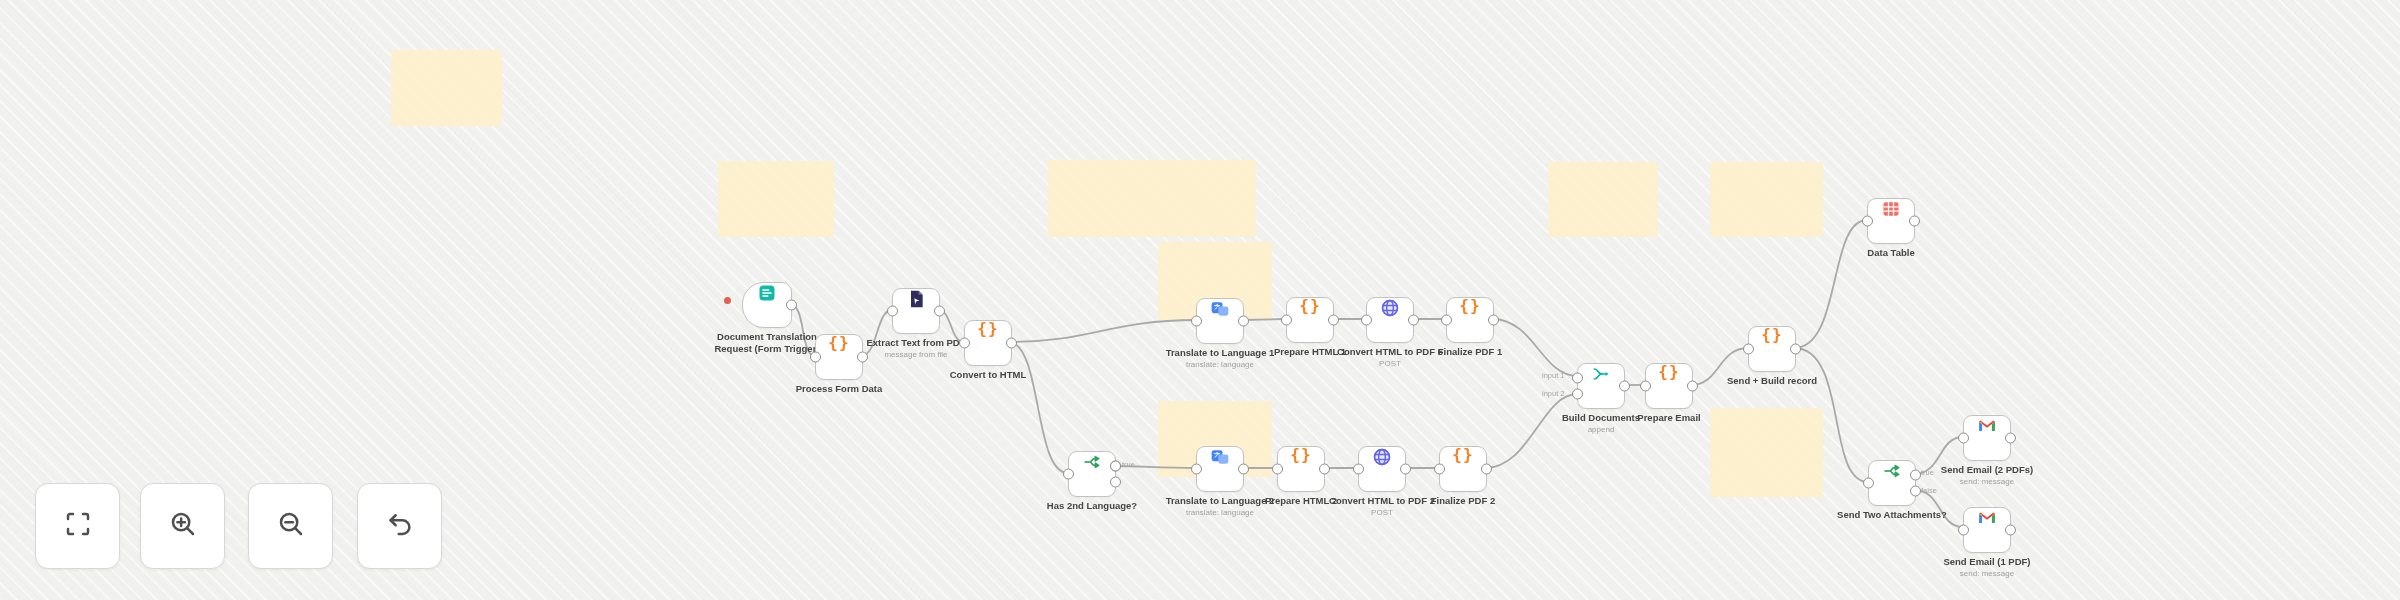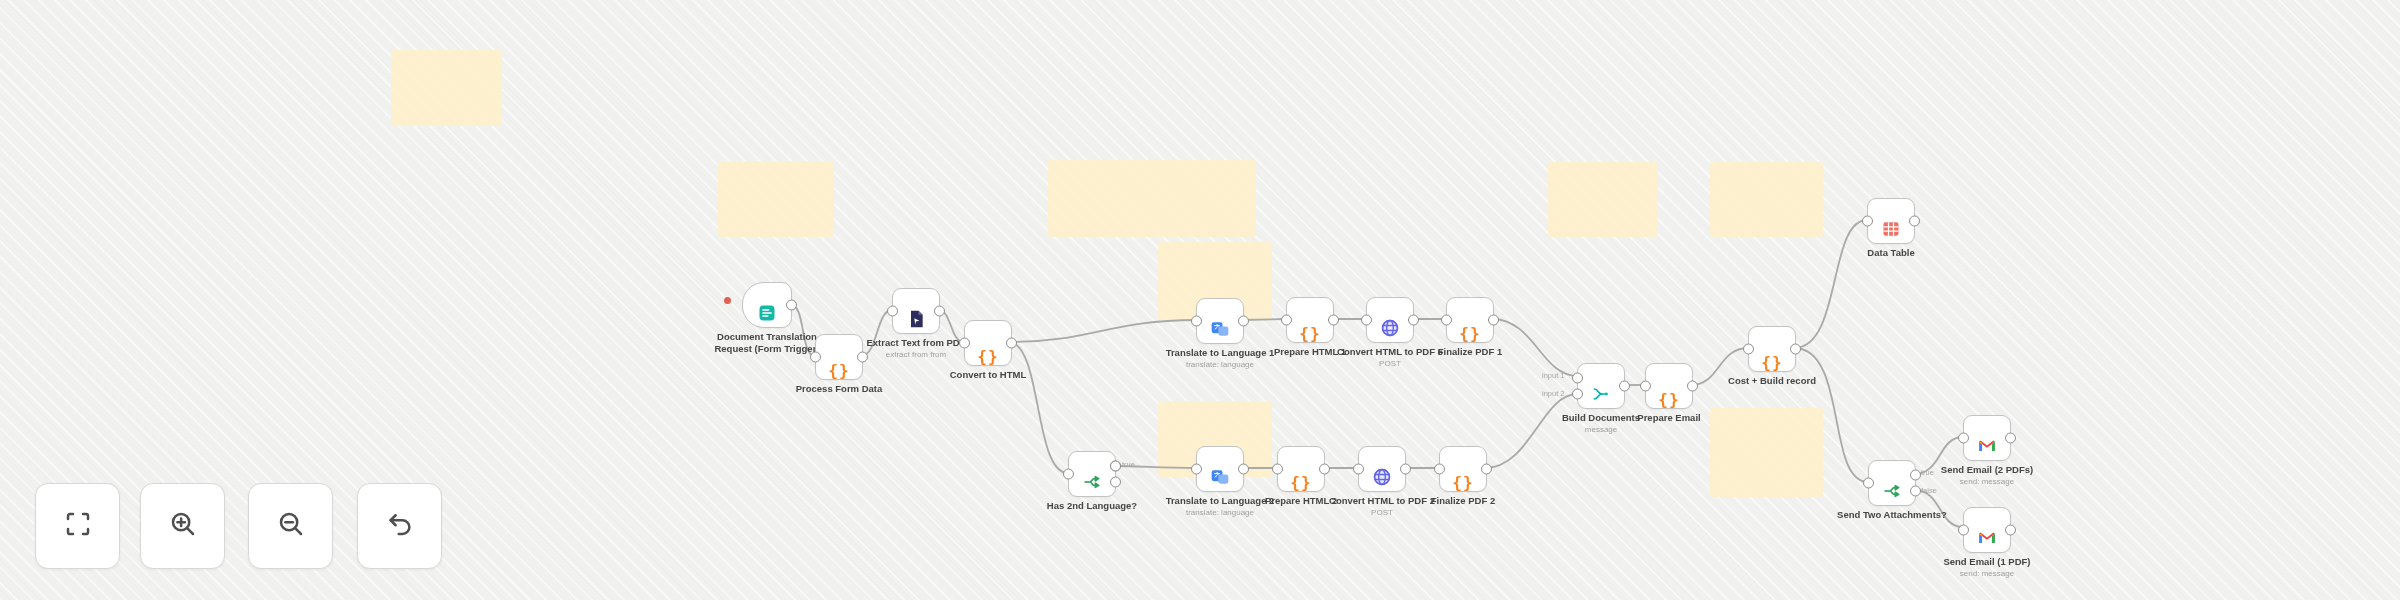--- a/index.html
+++ b/index.html
@@ -17,21 +17,21 @@
   }
   .edges{position:absolute;left:0;top:0;z-index:1;}
   .edges path{stroke:#a9a9a9;stroke-width:1.8;fill:none;}
   .sticky{
     position:absolute;z-index:0;border-radius:3px;
     background:#fdf0cc;opacity:.92;
   }
   .node{
     position:absolute;z-index:2;width:46px;height:44px;
     background:#ffffff;border:1.6px solid #c3c3c3;border-radius:9px;
-    display:flex;align-items:flex-end;justify-content:center;
+    display:flex;align-items:flex-start;justify-content:center;
     box-shadow:0 1px 2px rgba(0,0,0,.04);
   }
   .node.trigger{border-radius:22px 10px 10px 22px;}
   .port{
     position:absolute;width:9px;height:9px;border-radius:50%;
     background:#fff;border:1.6px solid #8e8e8e;z-index:3;
   }
   .port.in{left:-6px;top:50%;transform:translateY(-50%);}
   .port.out{right:-6px;top:50%;transform:translateY(-50%);}
   .port.out1{right:-6px;top:32%;transform:translateY(-50%);}
@@ -133,21 +133,21 @@
     <span class="port in"></span>
     <span class="port out"></span>
     <span>
       <svg width="20" height="20" viewBox="0 0 24 24">
           <path d="M6 2h9l5 5v15H6z" fill="#2e2d5c"></path>
           <path d="M15 2v5h5z" fill="#6a69a8"></path>
           <path d="M10 11l6 3-4 1-1 4z" fill="#fff"></path>
         </svg>
     </span>
     <div class="nlabel">Extract Text from PDF</div>
-    <div class="nsub">extract from from</div>
+    <div class="nsub">message from file</div>
   </div>
 
   <div class="node" style="left:964px;top:320px">
     <span class="port in"></span>
     <span class="port out"></span>
     <span class="codeglyph">{}</span>
     <div class="nlabel">Convert to HTML</div>
   </div>
 
   <div class="node" style="left:1196px;top:298px">
@@ -259,35 +259,35 @@
     <span class="port out"></span>
     <span>
       <svg width="20" height="20" viewBox="0 0 24 24" fill="none" stroke="#00b5ad" stroke-width="2" stroke-linecap="round">
           <path d="M4 6c5 0 4 6 9 6"></path>
           <path d="M4 18c5 0 4-6 9-6"></path>
           <path d="M13 12h5"></path>
           <path d="M17.5 9.5 21 12l-3.5 2.5z" fill="#00b5ad" stroke="none"></path>
         </svg>
     </span>
     <div class="nlabel">Build Documents</div>
-    <div class="nsub">message</div>
+    <div class="nsub">append</div>
   </div>
 
   <div class="node" style="left:1645px;top:363px">
     <span class="port in"></span>
     <span class="port out"></span>
     <span class="codeglyph">{}</span>
     <div class="nlabel">Prepare Email</div>
   </div>
 
   <div class="node" style="left:1748px;top:326px">
     <span class="port in"></span>
     <span class="port out"></span>
     <span class="codeglyph">{}</span>
-    <div class="nlabel">Cost + Build record</div>
+    <div class="nlabel">Send + Build record</div>
   </div>
 
   <div class="node" style="left:1867px;top:198px">
     <span class="port in"></span>
     <span class="port out"></span>
     <span>
       <svg width="20" height="20" viewBox="0 0 24 24">
           <rect x="3" y="4" width="18" height="16" rx="2.5" fill="#f0564a" fill-opacity=".85"></rect>
           <path d="M3 9.3h18M3 14.6h18M9 4v16M15 4v16" stroke="#fff" stroke-width="1.5" fill="none"></path>
         </svg>

